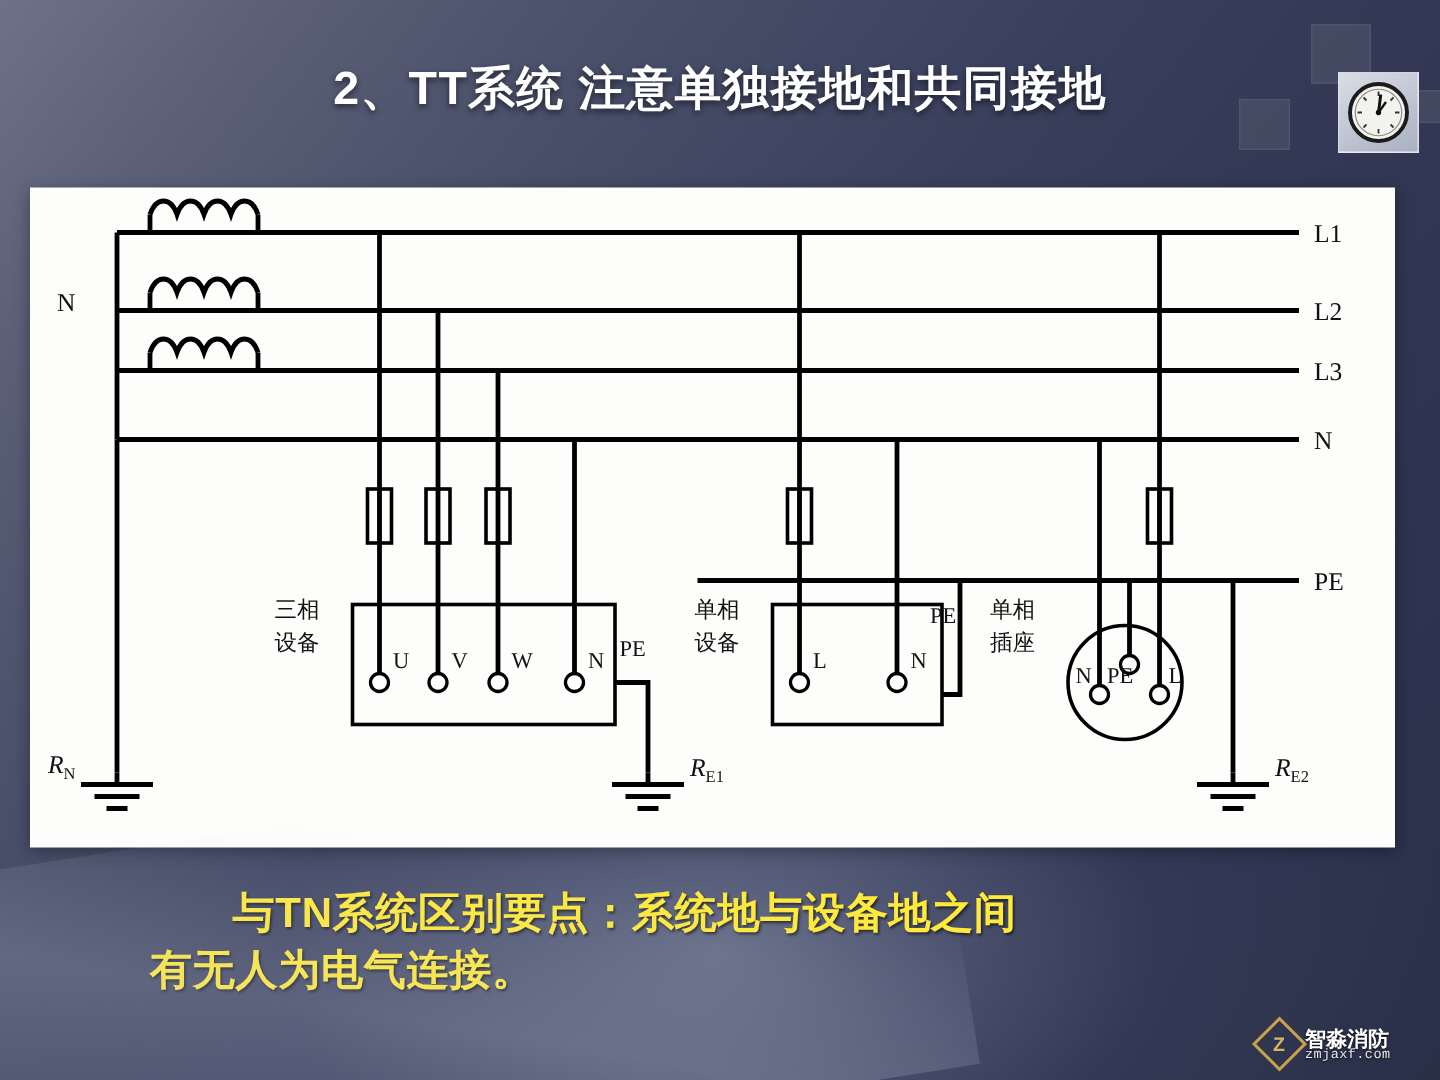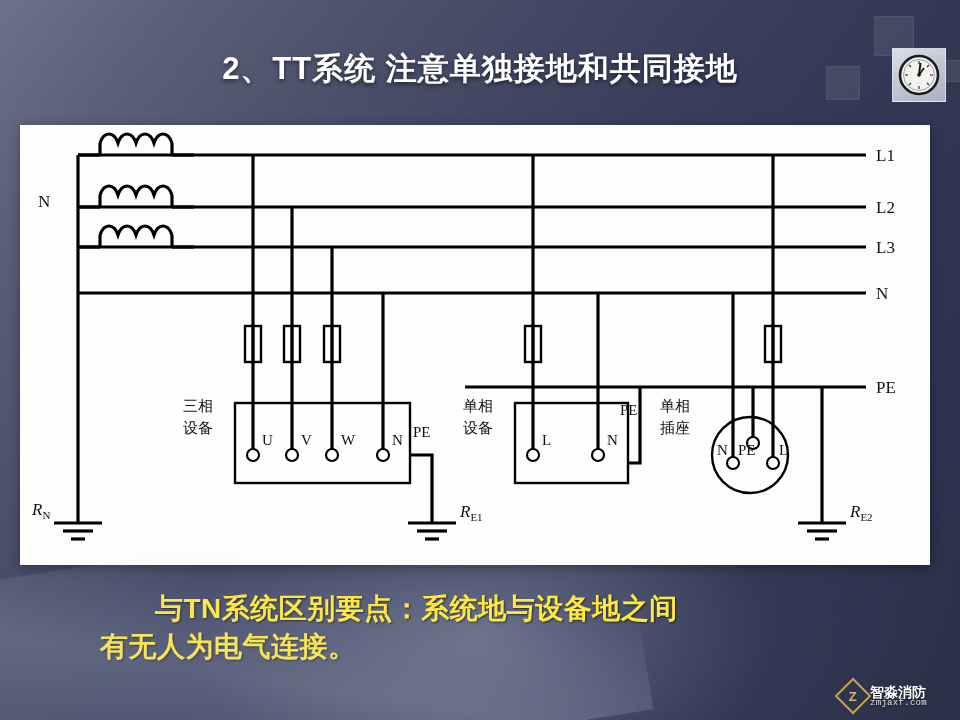--- a/index.html
+++ b/index.html
@@ -36,21 +36,21 @@
   .sq-c { left: 940px; top: 60px;  width: 22px; height: 22px; }
   .clock-frame {
     left: 892px; top: 48px; width: 54px; height: 54px;
     background: linear-gradient(150deg,#d9dde6,#aab0c2);
     border: 1px solid rgba(255,255,255,0.45);
     display:flex; align-items:center; justify-content:center;
   }
 
   
   #title {
-    position: absolute; left: 0; top: 48px; width: 960px;
+    position: absolute; left: 0; top: 38px; width: 960px;
     text-align: center;
     color: #ffffff;
     font-size: 31px;
     font-weight: bold;
     letter-spacing: 1px;
     text-shadow: 0 2px 4px rgba(0,0,0,0.55);
     white-space: nowrap;
   }
 
   

